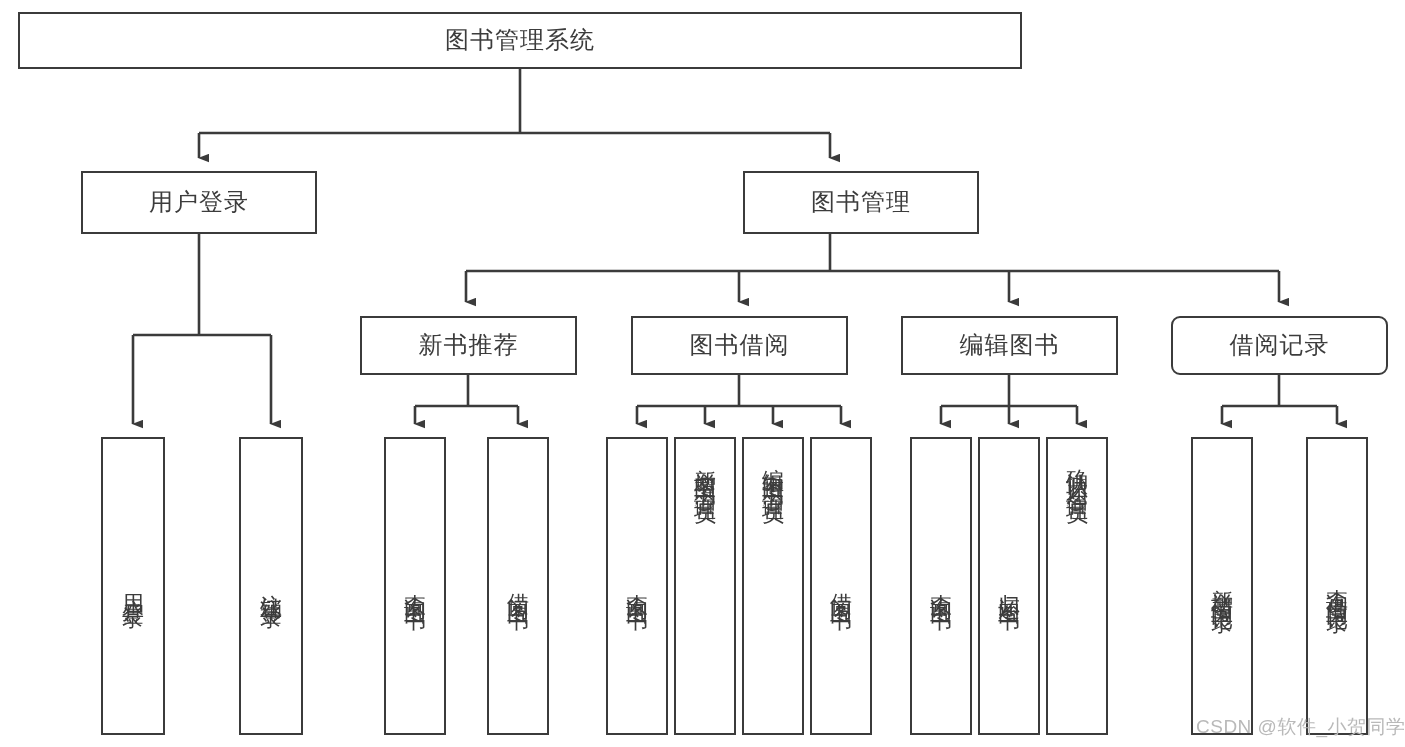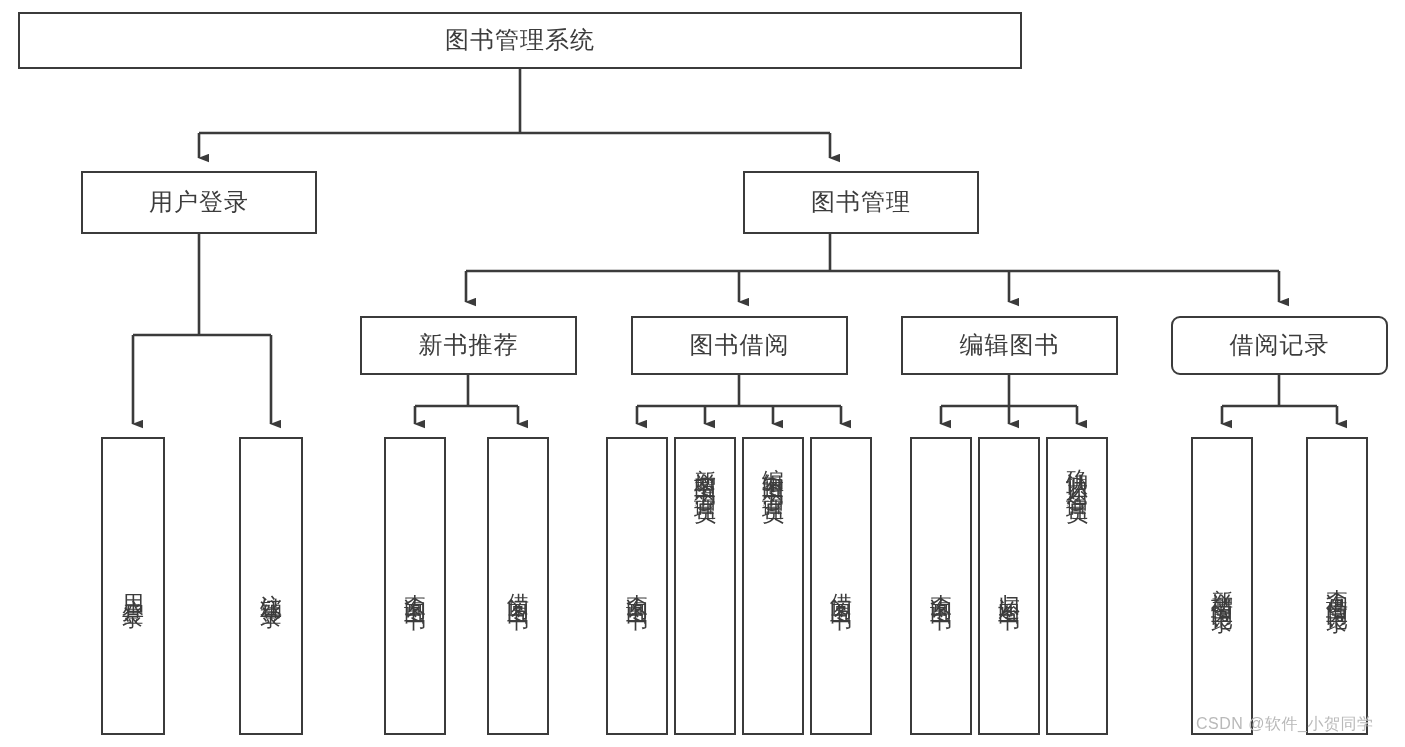--- a/index.html
+++ b/index.html
@@ -60,21 +60,21 @@
     padding-top: 12px;
   }
   .leaf-box.centered {
     align-items: center;
     padding-top: 0;
   }
   #watermark {
     position: absolute;
     left: 1196px;
     top: 714px;
-    font-size: 16px;
+    font-size: 19px;
     color: #b9b9b9;
     white-space: nowrap;
     letter-spacing: 0.5px;
   }
 </style>
 </head>
 <body>
 
 <div id="diagram-root">
 

